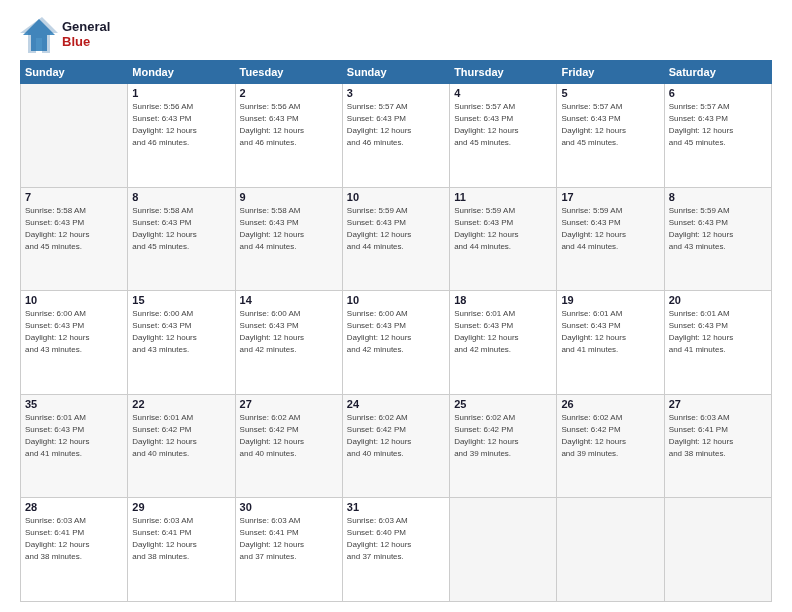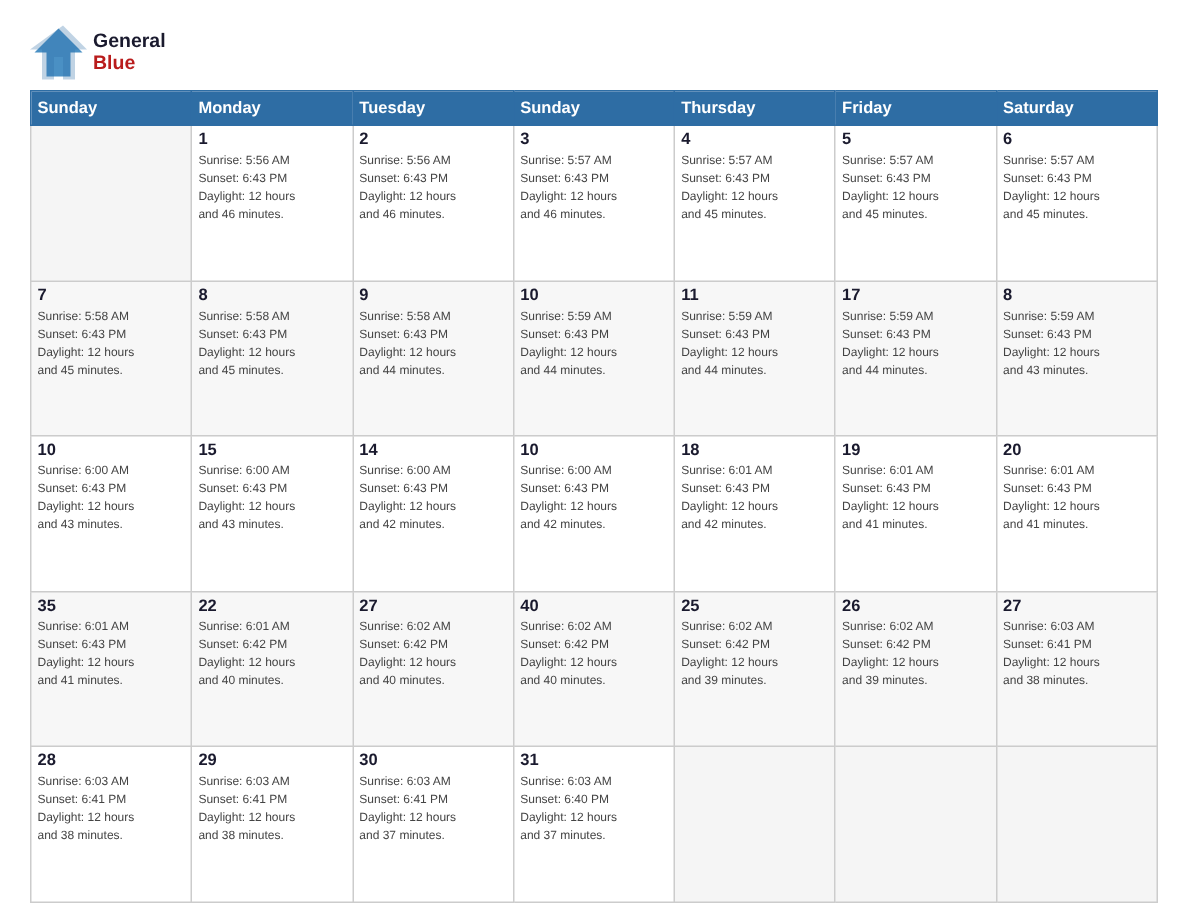--- a/index.html
+++ b/index.html
@@ -289,21 +289,21 @@
 and 40 minutes.</div>
           </td>
           <td>
             <span class="day-number">27</span>
             <div class="day-info" style="white-space: pre-line;">Sunrise: 6:02 AM
 Sunset: 6:42 PM
 Daylight: 12 hours
 and 40 minutes.</div>
           </td>
           <td>
-            <span class="day-number">40</span>
+            <span class="day-number">24</span>
             <div class="day-info" style="white-space: pre-line;">Sunrise: 6:02 AM
 Sunset: 6:42 PM
 Daylight: 12 hours
 and 40 minutes.</div>
           </td>
           <td>
             <span class="day-number">25</span>
             <div class="day-info" style="white-space: pre-line;">Sunrise: 6:02 AM
 Sunset: 6:42 PM
 Daylight: 12 hours

